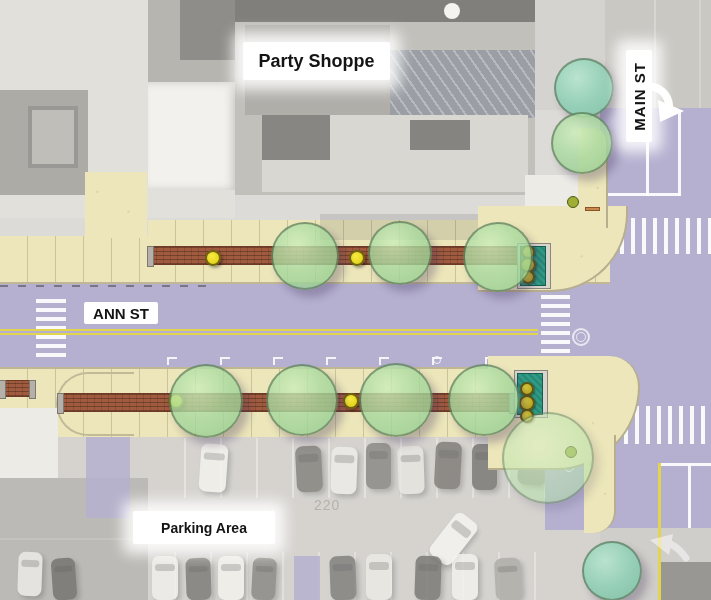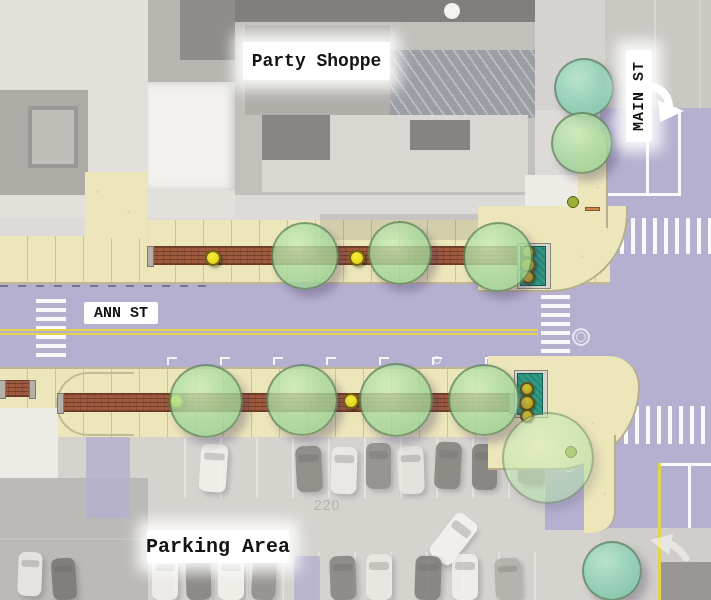--- a/index.html
+++ b/index.html
@@ -90,26 +90,26 @@
   .tree.pale{background:radial-gradient(circle at 40% 35%, #d9f2c8 0%, #b9e4ad 60%, #a5d89e 100%);opacity:.55;box-shadow:5px 6px 8px rgba(70,55,95,.3);}
   .light{border-radius:50%;background:radial-gradient(circle at 40% 35%,#f8ec44,#e6d51a 70%);border:2px solid #6f6410;box-shadow:2px 2px 3px rgba(0,0,0,.35);}
   .bollard{border-radius:50%;background:radial-gradient(circle at 40% 35%,#d8c93e,#b7a71f 75%);border:2px solid #5f5410;box-shadow:1px 1px 2px rgba(0,0,0,.35);}
   .dot{border-radius:50%;border:1.5px solid #4c5a14;}
   .bench{background:#c9884e;border:1px solid #8a5526;}
   .car{border-radius:7px;opacity:.8;box-shadow:3px 3px 5px rgba(0,0,0,.35);}
   .car i{position:absolute;left:12%;top:18%;width:76%;height:16%;background:rgba(0,0,0,.28);border-radius:3px;}
 
   
   .map-label{display:flex;align-items:center;justify-content:center;background:#fff;color:#141414;
-    font-weight:700;box-shadow:0 0 14px 10px rgba(255,255,255,.85);border-radius:2px;white-space:nowrap;font-family:Liberation Mono, monospace;}
+    font-weight:700;box-shadow:0 0 14px 10px rgba(255,255,255,.85);border-radius:2px;white-space:nowrap;}
   .lbl-party{left:243px;top:42px;width:147px;height:38px;font-size:18px;}
   .lbl-main{left:626px;top:50px;width:26px;height:92px;font-size:15px;}
   .lbl-main span{writing-mode:vertical-rl;transform:rotate(180deg);letter-spacing:1px;}
   .lbl-ann{left:84px;top:302px;width:74px;height:22px;font-size:15px;box-shadow:none;}
-  .lbl-parking{left:147px;top:511px;width:142px;height:33px;font-size:20px;margin-top:19px;}
+  .lbl-parking{left:133px;top:511px;width:142px;height:33px;font-size:14px;}
 
   #arrows{left:0;top:0;width:711px;height:600px;pointer-events:none;}
   .yline{background:#e3d44e;}
 </style>
 </head>
 <body>
 
 <div id="canvas">
 
   <div id="aerial">

